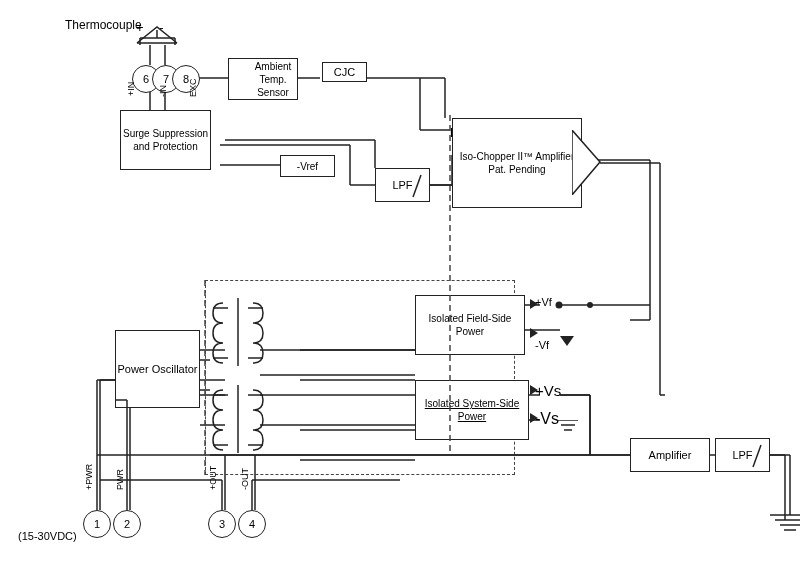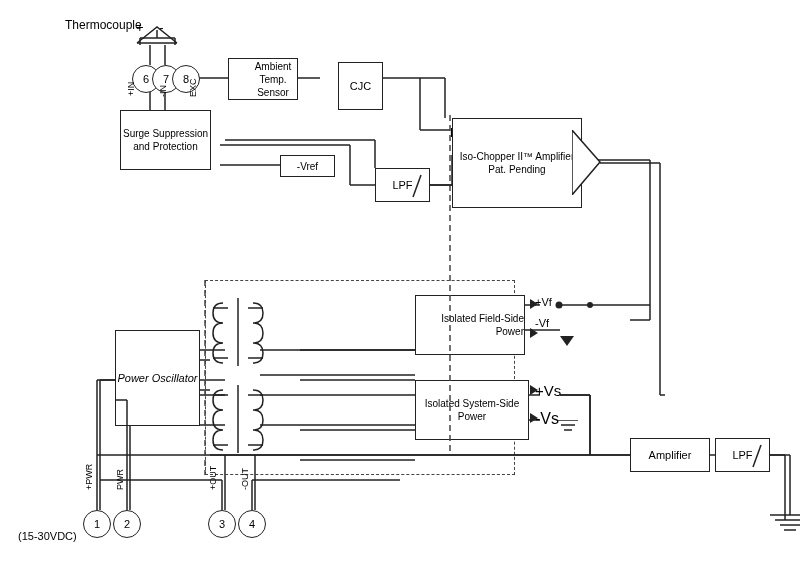--- a/index.html
+++ b/index.html
@@ -181,21 +181,21 @@
   <div class="label" style="left:126px; top:96px; font-size:9px; transform:rotate(-90deg); transform-origin:top left; white-space:nowrap;">+IN</div>
   <div class="label" style="left:158px; top:97px; font-size:9px; transform:rotate(-90deg); transform-origin:top left; white-space:nowrap;">-IN</div>
   <div class="label" style="left:188px; top:97px; font-size:9px; transform:rotate(-90deg); transform-origin:top left; white-space:nowrap;">EXC</div>
 
   <div class="box" style="left:228px; top:58px; width:70px; height:42px; font-size:10px;padding-left:20px;">
     <span>Ambient
 Temp.
 Sensor</span>
   </div>
 
-  <div class="box" style="left:322px; top:62px; width:45px; height:48px; font-size:11px;margin-left:16px;">
+  <div class="box" style="left:322px; top:62px; width:45px; height:20px; font-size:11px;">
     <span>CJC</span>
   </div>
 
   <div class="box" style="left:120px; top:110px; width:91px; height:60px; font-size:10px;">
     <span>Surge Suppression
 and Protection</span>
   </div>
 
   <div class="box" style="left:280px; top:155px; width:55px; height:22px; font-size:10px;">
     <span>-Vref</span>
@@ -216,51 +216,51 @@
 Amplifier
 Pat. Pending</span>
   </div>
 
   <svg style="position:absolute;left:572px;top:130px;width:30px;height:65px;">
     <polygon points="0,0 0,65 28,32" stroke="#222" stroke-width="1.5" fill="white"></polygon>
   </svg>
 
   <div class="dashed-box" style="left:205px; top:280px; width:310px; height:195px;"></div>
 
-  <div class="box" style="left:415px; top:295px; width:110px; height:60px; font-size:10px;text-align:right;">
+  <div class="box" style="left:415px; top:295px; width:110px; height:60px; font-size:10px;">
     <span>Isolated
 Field-Side
 Power</span>
   </div>
 
   <div class="label" style="left:535px; top:296px; font-size:11px;">+Vf</div>
 
   <div class="arrow-right" style="left:530px; top:299px;"></div>
 
-  <div class="label" style="left:535px; top:317px; font-size:11px;">-Vf</div>
+  <div class="label" style="left:535px; top:339px; font-size:11px;">-Vf</div>
 
   <div class="arrow-right" style="left:530px; top:328px;"></div>
 
   <div class="triangle-down" style="left:560px; top:336px;"></div>
 
   <svg style="position:absolute;left:208px;top:288px;width:60px;height:80px;">
 
     <path d="M15,15 Q5,15 5,25 Q5,35 15,35 Q5,35 5,45 Q5,55 15,55 Q5,55 5,65 Q5,75 15,75" stroke="#222" stroke-width="1.5" fill="none"></path>
 
     <path d="M45,15 Q55,15 55,25 Q55,35 45,35 Q55,35 55,45 Q55,55 45,55 Q55,55 55,65 Q55,75 45,75" stroke="#222" stroke-width="1.5" fill="none"></path>
 
     <line x1="30" y1="10" x2="30" y2="78" stroke="#222" stroke-width="1.5"></line>
 
     <line x1="5" y1="20" x2="20" y2="20" stroke="#222" stroke-width="1.5"></line>
     <line x1="5" y1="70" x2="20" y2="70" stroke="#222" stroke-width="1.5"></line>
     <line x1="40" y1="20" x2="55" y2="20" stroke="#222" stroke-width="1.5"></line>
     <line x1="40" y1="70" x2="55" y2="70" stroke="#222" stroke-width="1.5"></line>
   </svg>
 
-  <div class="box" style="left:415px; top:380px; width:114px; height:60px; font-size:10px;">
+  <div class="box" style="left:415px; top:380px; width:114px; height:60px; font-size:10px;text-decoration:underline;">
     <span>Isolated
 System-Side
 Power</span>
   </div>
 
   <div class="label" style="left:535px; top:382px; font-size:15px;">+Vs</div>
   <div class="arrow-right" style="left:530px; top:385px;"></div>
 
   <div class="label" style="left:535px; top:410px; font-size:16px;">-Vs</div>
   <div class="arrow-right" style="left:530px; top:413px;"></div>
@@ -274,21 +274,21 @@
   <svg style="position:absolute;left:208px;top:375px;width:60px;height:80px;">
     <path d="M15,15 Q5,15 5,25 Q5,35 15,35 Q5,35 5,45 Q5,55 15,55 Q5,55 5,65 Q5,75 15,75" stroke="#222" stroke-width="1.5" fill="none"></path>
     <path d="M45,15 Q55,15 55,25 Q55,35 45,35 Q55,35 55,45 Q55,55 45,55 Q55,55 55,65 Q55,75 45,75" stroke="#222" stroke-width="1.5" fill="none"></path>
     <line x1="30" y1="10" x2="30" y2="78" stroke="#222" stroke-width="1.5"></line>
     <line x1="5" y1="20" x2="20" y2="20" stroke="#222" stroke-width="1.5"></line>
     <line x1="5" y1="70" x2="20" y2="70" stroke="#222" stroke-width="1.5"></line>
     <line x1="40" y1="20" x2="55" y2="20" stroke="#222" stroke-width="1.5"></line>
     <line x1="40" y1="70" x2="55" y2="70" stroke="#222" stroke-width="1.5"></line>
   </svg>
 
-  <div class="box" style="left:115px; top:330px; width:85px; height:96px; font-size:11px;font-style:italic;">
+  <div class="box" style="left:115px; top:330px; width:85px; height:78px; font-size:11px;">
     <span>Power
 Oscillator</span>
   </div>
 
   <div class="box" style="left:630px; top:438px; width:80px; height:34px; font-size:11px;">
     <span>Amplifier</span>
   </div>
 
   <div class="box" style="left:715px; top:438px; width:55px; height:34px; font-size:11px;">
     <span>LPF</span>

